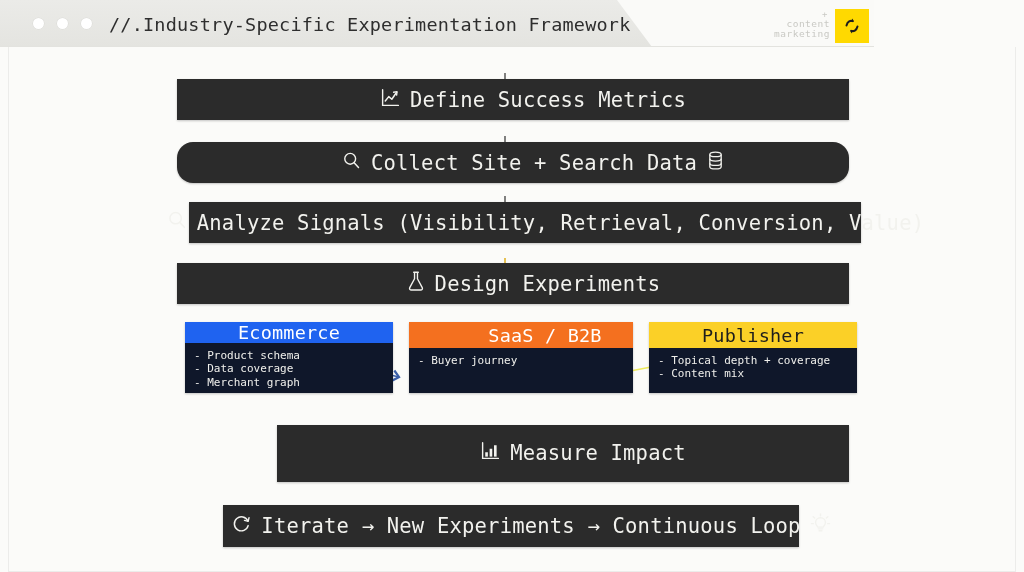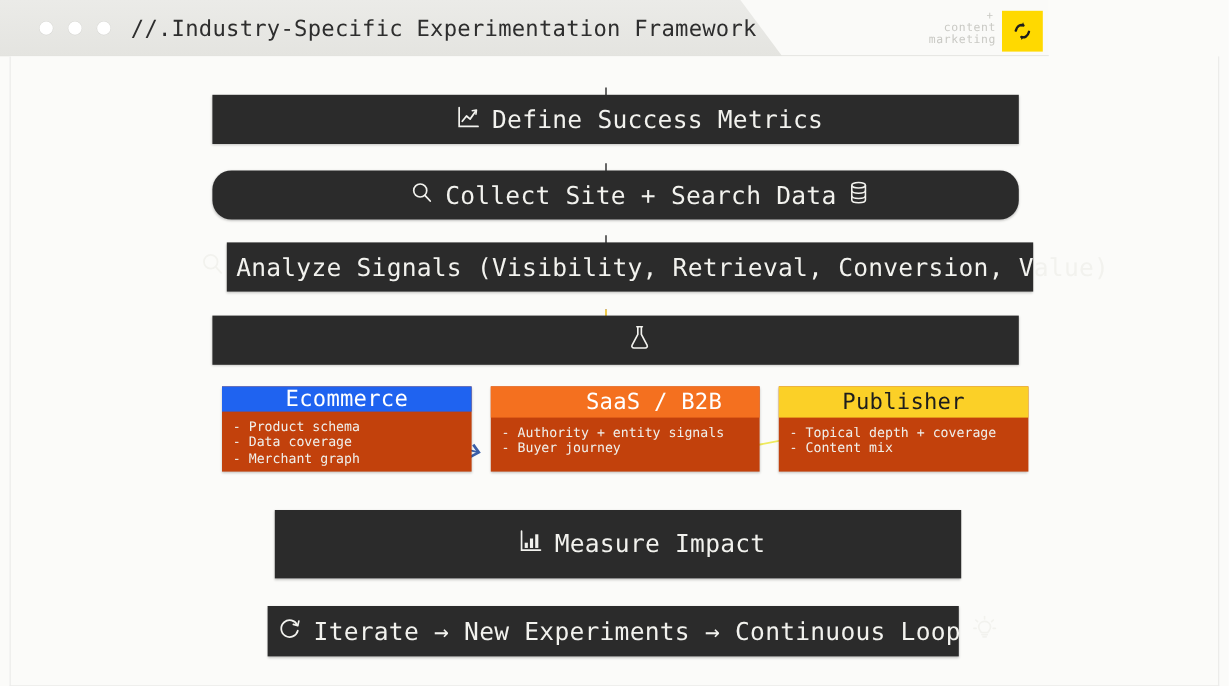--- a/index.html
+++ b/index.html
@@ -112,38 +112,38 @@
     padding-left: 40px;
   }
   .node .label {
     font-size: 20.5px;
     letter-spacing: 0.2px;
     white-space: nowrap;
     display: flex;
     align-items: center;
     gap: 9px;
   }
-  .node.stacked { flex-direction: column; line-height: 1.28; }
+  .node.stacked { flex-direction: column; line-height: 1.28; margin-left: 48px; }
   .node.stacked .label { font-size: 20.5px; }
   .node.stacked .sub-line { font-size: 20.5px; letter-spacing: 0.2px; white-space: nowrap; }
 
   .ico { display: inline-block; vertical-align: middle; }
 
   
   #n-define   { left: 168px; top: 32px;  width: 672px; height: 41px; }
   #n-collect  { left: 168px; top: 95px;  width: 672px; height: 41px; border-radius: 16px; }
   #n-analyze  { left: 168px; top: 155px; width: 672px; height: 41px; margin-left: 12px; }
   #n-design   { left: 168px; top: 216px; width: 672px; height: 41px; }
   #n-measure  { left: 220px; top: 378px; width: 572px; height: 57px; }
   #n-iterate  { left: 214px; top: 458px; width: 576px; height: 42px; }
 
   
   .card {
     position: absolute;
-    background: #c2410c;
+    background: #0f172a;
     box-shadow: 0 1px 2px rgba(0,0,0,0.22);
     display: flex;
     flex-direction: column;
   }
   .card-head {
     height: 26px;
     display: flex;
     align-items: center;
     justify-content: center;
     font-size: 18.5px;
@@ -289,36 +289,36 @@
     </div>
 
     <div class="node" id="n-design">
       <span class="label">
         <span class="ico">
           <svg width="20" height="22" viewBox="0 0 20 24">
             <path d="M7.5 2.5 L12.5 2.5" stroke="#f2f2ee" stroke-width="1.5" stroke-linecap="round"></path>
             <path d="M8.4 2.5 L8.4 9.5 L3.2 19.3 C2.5 20.6, 3.4 21.8, 4.9 21.8 L15.1 21.8 C16.6 21.8, 17.5 20.6, 16.8 19.3 L11.6 9.5 L11.6 2.5" stroke="#f2f2ee" stroke-width="1.5" fill="none" stroke-linejoin="round"></path>
           </svg>
         </span>
+        <span>Design Experiments</span>
       </span>
     </div>
 
     <div class="card" id="c-ecom">
       <div class="card-head">Ecommerce</div>
       <div class="card-body">
         <div class="bullet">- Product schema</div>
         <div class="bullet">- Data coverage</div>
         <div class="bullet">- Merchant graph</div>
       </div>
     </div>
 
     <div class="card" id="c-saas">
       <div class="card-head">SaaS / B2B</div>
       <div class="card-body">
-        <div class="bullet">- Authority + entity signals</div>
         <div class="bullet">- Buyer journey</div>
       </div>
     </div>
 
     <div class="card" id="c-pub">
       <div class="card-head">Publisher</div>
       <div class="card-body">
         <div class="bullet">- Topical depth + coverage</div>
         <div class="bullet">- Content mix</div>
       </div>

